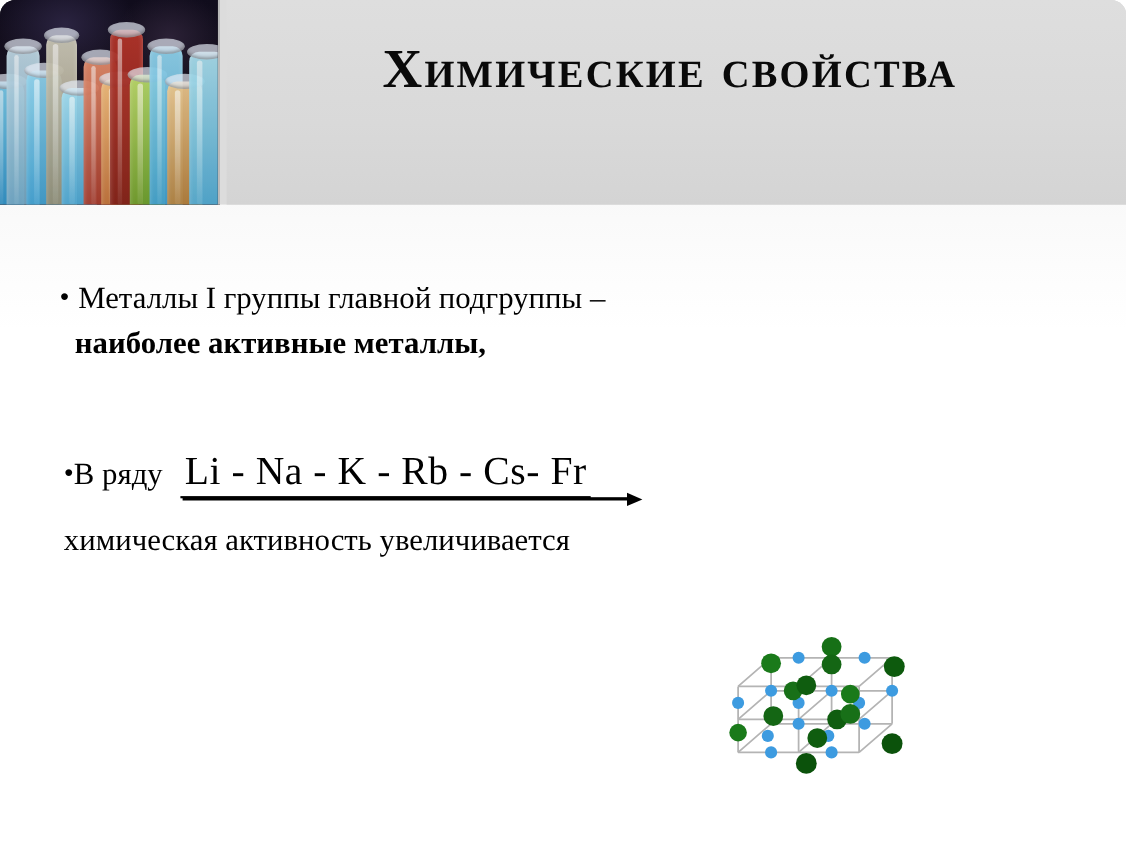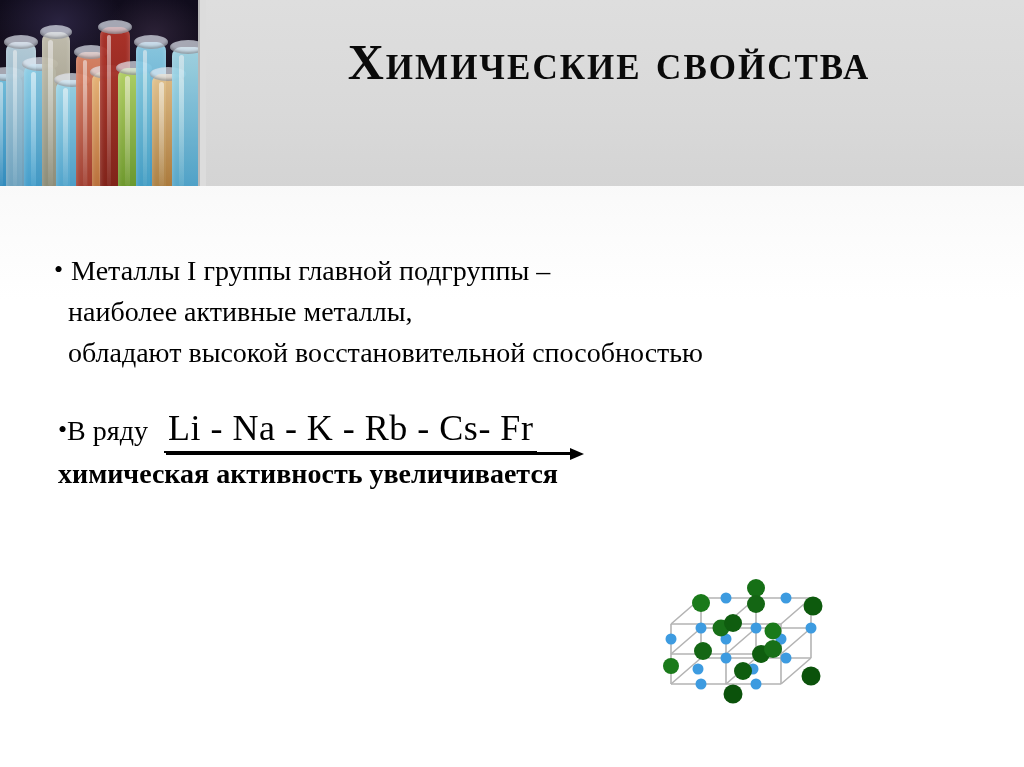--- a/index.html
+++ b/index.html
@@ -14,20 +14,21 @@
     background: #ffffff;
     font-family: "Liberation Serif", "DejaVu Serif", serif;
   }
 
   .slide {
     position: relative;
     width: 1024px;
     height: 767px;
     background: linear-gradient(to bottom, #efefef 0px, #f6f6f6 120px, #ffffff 300px, #ffffff 100%);
     overflow: hidden;
+    border-radius: 14px;
   }
 
   
   .header-band {
     position: absolute;
     left: 0;
     top: 0;
     width: 1024px;
     height: 186px;
     background: #dcdcdc;
@@ -124,21 +125,21 @@
 
   .b1 { left: 54px; top: 63px; width: 950px; }
   .b2 { left: 58px; top: 222px; width: 950px; }
   .b3 { left: 58px; top: 343px; width: 950px; }
 
   .line {
     font-size: 28px;
     line-height: 41px;
     white-space: nowrap;
   }
-  .line.bold { font-weight: normal; }
+  .line.bold { font-weight: bold; }
   .line.indent-1 { padding-left: 14px; }
   .line.indent-2 { padding-left: 12px; }
 
   .dot-spaced {
     display: inline-block;
     margin-right: 8px;
     font-size: 26px;
     vertical-align: 2px;
   }
   .dot-tight {
@@ -221,29 +222,28 @@
     <div class="tube" style="left:172px; width:32px; height:145px; background:linear-gradient(to bottom,#a8dcea,#4fa7cf);"></div>
   </div>
 
   <div class="title">Химические свойства</div>
 
   <div class="content">
 
     <div class="bullet-block b1">
       <div class="line"><span class="dot-spaced">•</span><span>Металлы I  группы главной подгруппы –</span></div>
       <div class="line bold indent-1">наиболее активные металлы,</div>
-      <div class="line indent-1">обладают высокой восстановительной способностью</div>
     </div>
 
     <div class="bullet-block b2">
       <div class="line"><span class="dot-tight">•</span><span>В ряду</span><span class="series-wrap"><span class="series-text">Li - Na - K - Rb - Cs- Fr</span><span class="arrow">
               <span class="shaft"></span>
               <span class="head"></span>
             </span></span></div>
-      <div class="line" style="font-weight:bold;">химическая активность  увеличивается</div>
+      <div class="line" style="margin-top:18px;">химическая активность  увеличивается</div>
     </div>
 
     <div class="bullet-block b3">
     </div>
 
     <div class="lattice">
       <svg viewBox="0 0 190 130" xmlns="http://www.w3.org/2000/svg">
         <g stroke="#b4b4b4" stroke-width="1.6" fill="none">
 
           <path d="M46,22 L156,22 M46,52 L156,52 M46,82 L156,82"></path>

